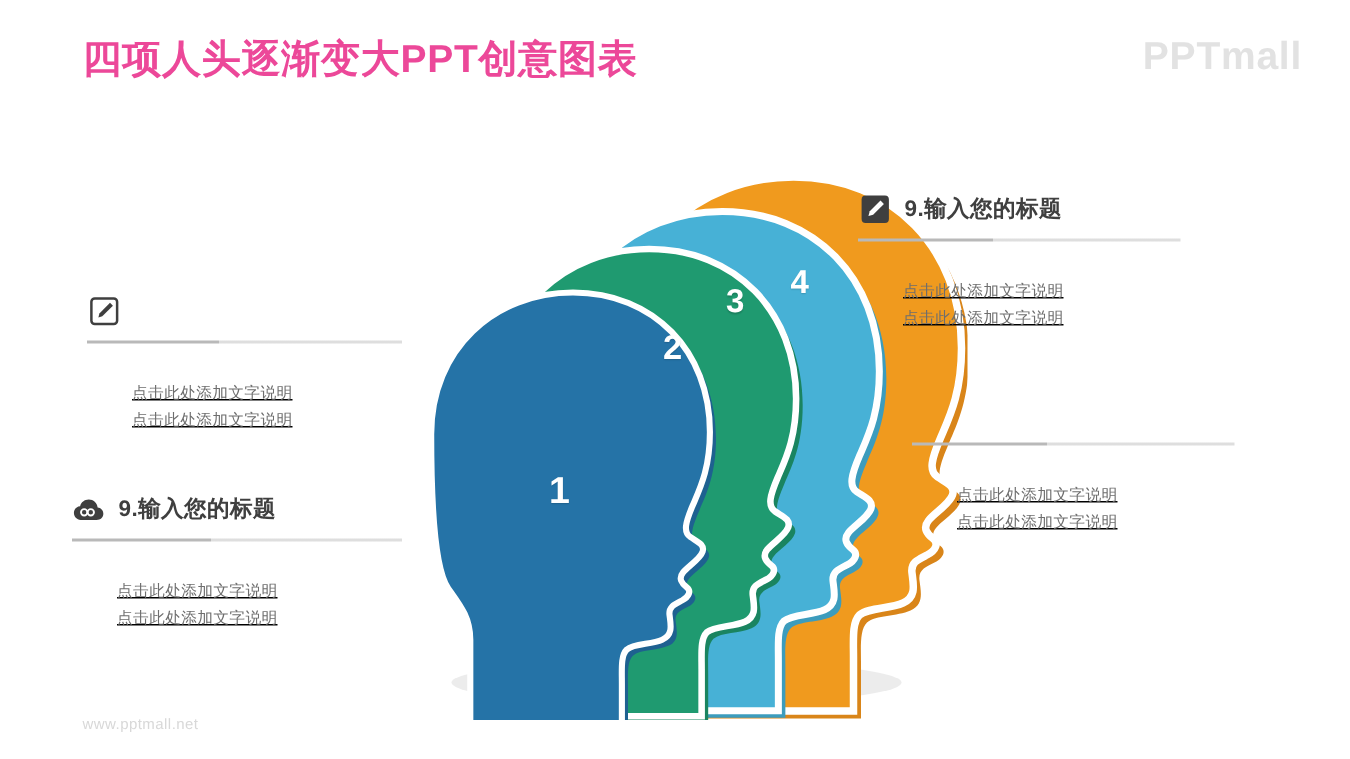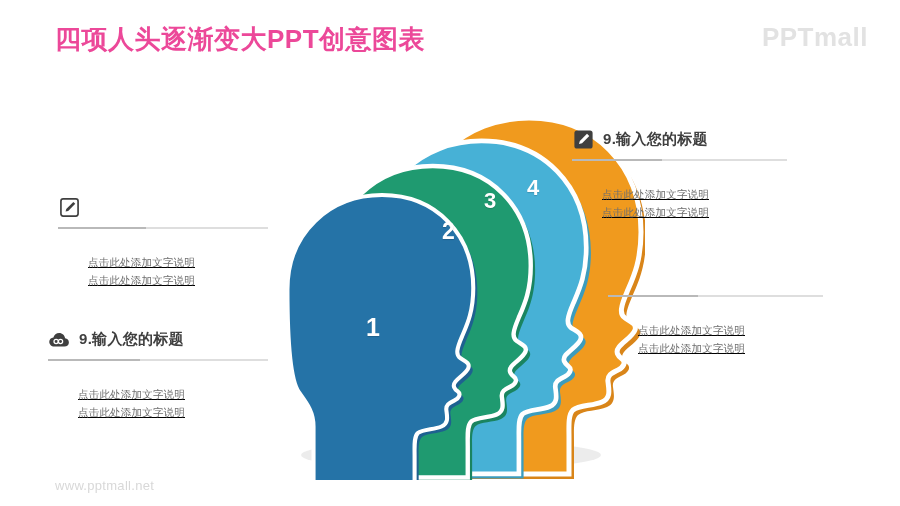--- a/index.html
+++ b/index.html
@@ -18,21 +18,21 @@
     font-size:26px;font-weight:bold;color:#ec4899;
     letter-spacing:.5px;white-space:nowrap;
   }
   .brand-logo{
     position:absolute;right:32px;top:22px;
     font-size:26px;font-weight:bold;color:#e2e2e2;
     letter-spacing:.5px;white-space:nowrap;text-align:center;
   }
   .site-url{
     position:absolute;left:55px;top:478px;
-    font-size:13px;color:#d8d8d8;letter-spacing:.3px;
+    font-size:10px;color:#d8d8d8;letter-spacing:.3px;
   }
 
   
   .block{position:absolute;}
   .block-head{display:flex;align-items:center;gap:9px;height:26px;}
   .block-icon{
     width:22px;height:22px;flex:0 0 22px;
     display:flex;align-items:center;justify-content:center;
   }
   .block-icon svg{display:block;}

